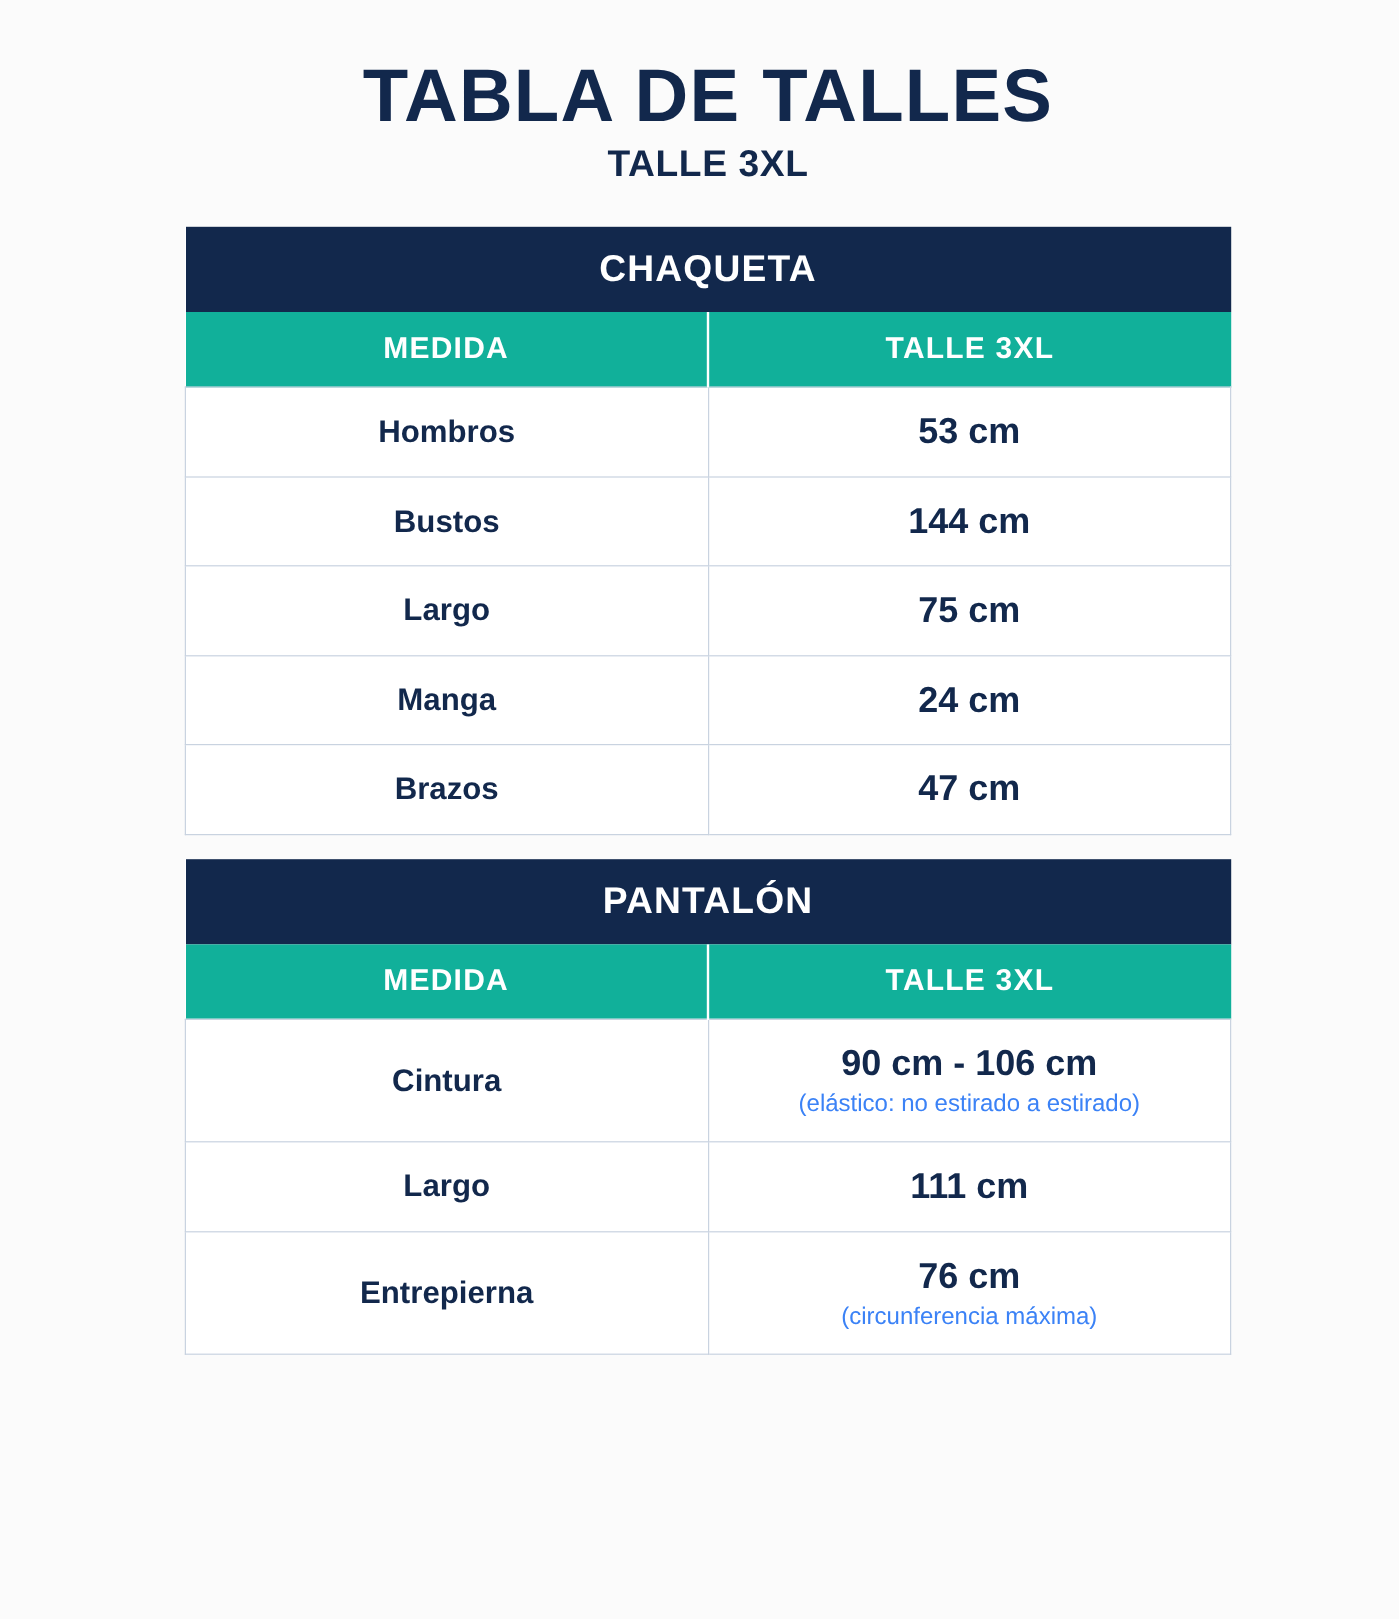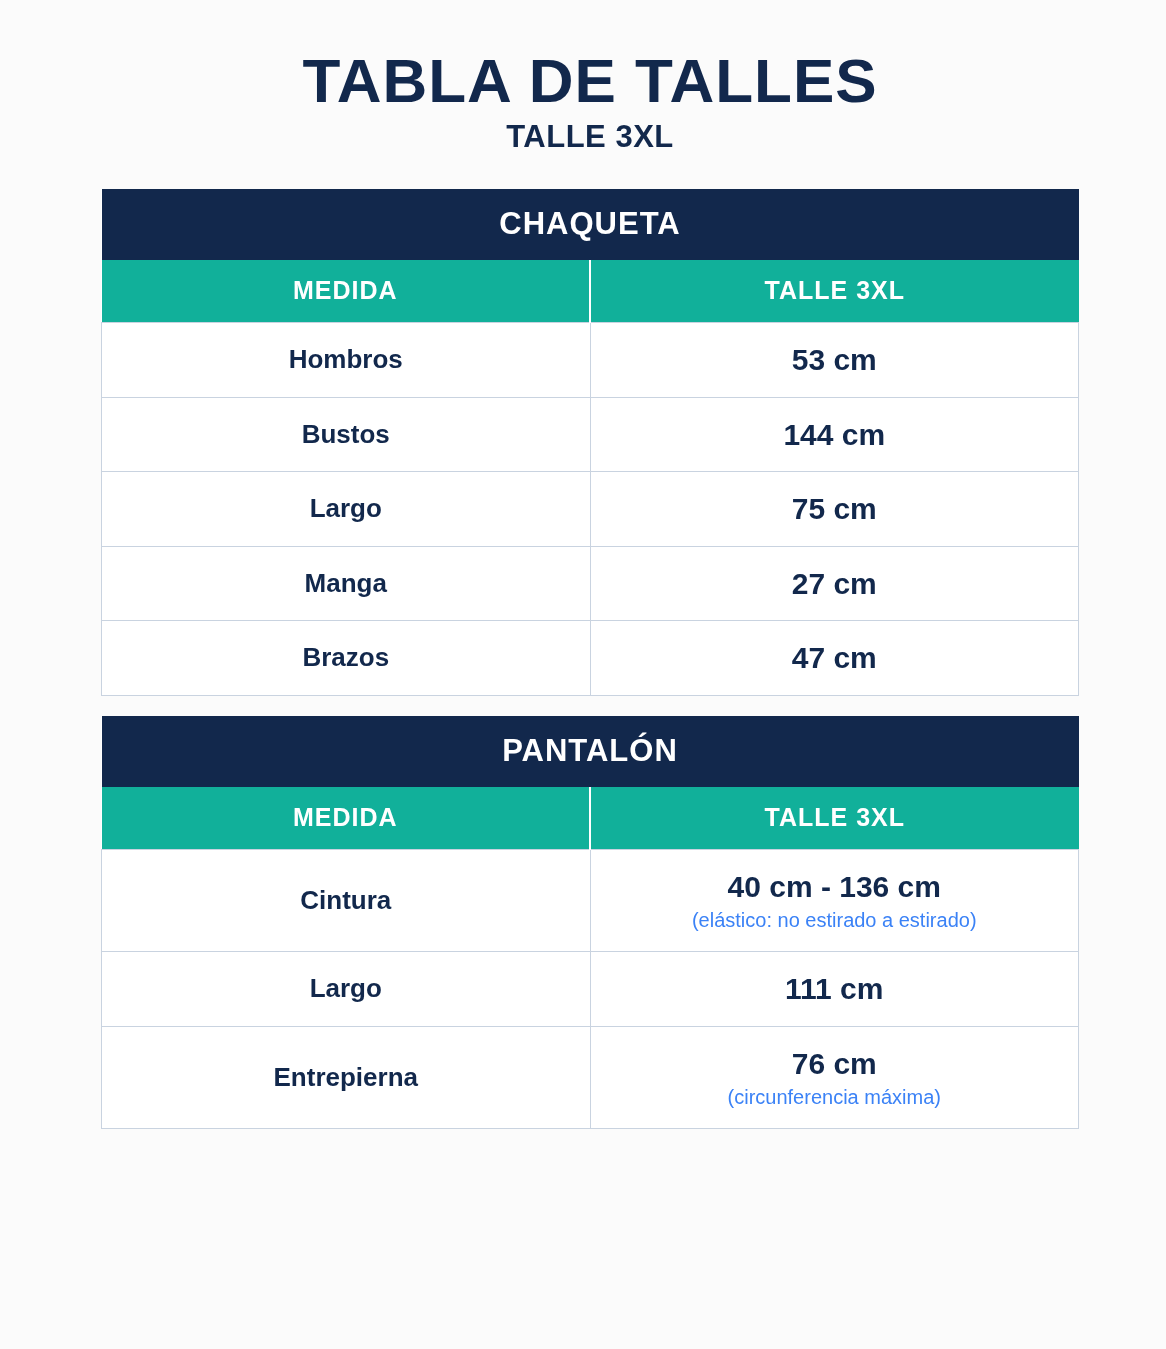--- a/index.html
+++ b/index.html
@@ -31,21 +31,21 @@
   }
   .subtitle {
     text-align: center;
     font-size: 31px;
     font-weight: bold;
     letter-spacing: 0.5px;
     color: #12284c;
     margin: 0 0 34px 0;
   }
   .table-block {
-    width: 978px;
+    width: 872px;
     margin: 0 auto 16px auto;
     border-collapse: collapse;
     table-layout: fixed;
     background: #ffffff;
   }
   .table-block + .table-block {
     margin-top: 20px;
   }
   .band-title td {
     background: #12284c;
@@ -141,21 +141,21 @@
       <tr class="data-row">
         <td class="measure">Largo</td>
         <td class="value">
           <span class="value-main">75 cm</span>
 
         </td>
       </tr>
       <tr class="data-row">
         <td class="measure">Manga</td>
         <td class="value">
-          <span class="value-main">27 cm</span>
+          <span class="value-main">24 cm</span>
 
         </td>
       </tr>
       <tr class="data-row">
         <td class="measure">Brazos</td>
         <td class="value">
           <span class="value-main">47 cm</span>
 
         </td>
       </tr>
@@ -167,21 +167,21 @@
       <tr class="band-title">
         <td colspan="2">PANTALÓN</td>
       </tr>
       <tr class="band-head">
         <td>MEDIDA</td>
         <td>TALLE 3XL</td>
       </tr>
       <tr class="data-row">
         <td class="measure">Cintura</td>
         <td class="value">
-          <span class="value-main">40 cm - 136 cm</span>
+          <span class="value-main">90 cm - 106 cm</span>
           <span class="value-note">(elástico: no estirado a estirado)</span>
         </td>
       </tr>
       <tr class="data-row">
         <td class="measure">Largo</td>
         <td class="value">
           <span class="value-main">111 cm</span>
 
         </td>
       </tr>

